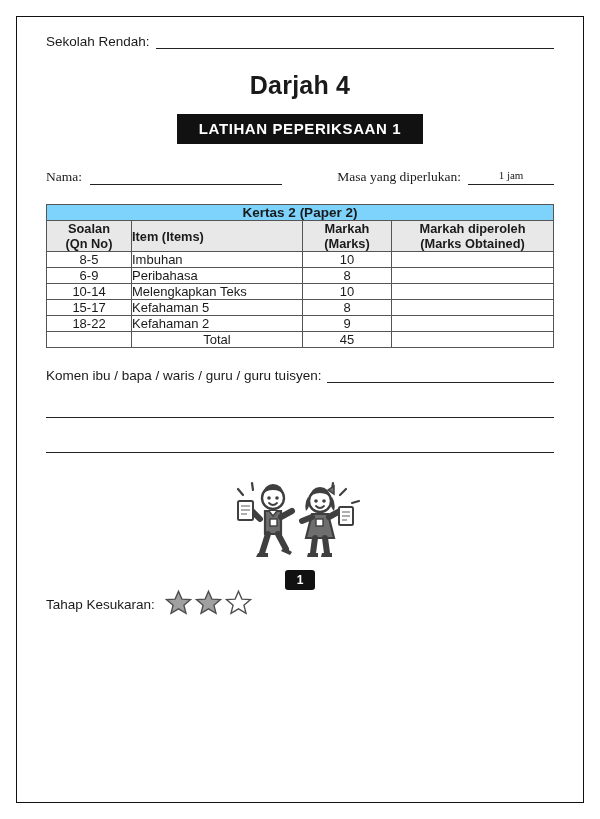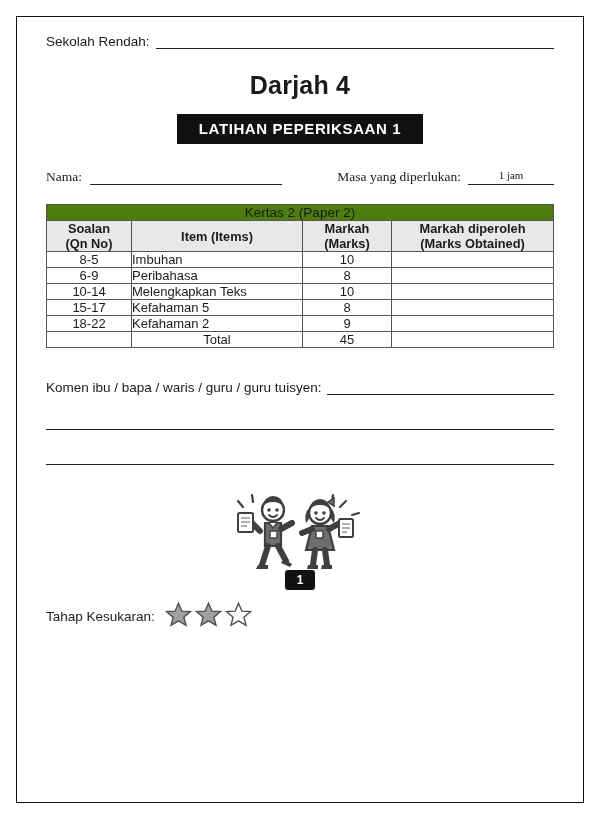--- a/index.html
+++ b/index.html
@@ -113,23 +113,23 @@
     border-collapse: collapse;
     width: 100%;
     margin-top: 6px;
     font-size: 13px;
   }
   table.marks td, table.marks th {
     border: 1px solid #555;
     padding: 0;
   }
   .t-head-full {
-    background: #4d7c0f;
+    background: #7dd3fc;
     text-align: center;
-    font-weight: normal;
+    font-weight: bold;
     font-size: 13.5px;
     padding: 6px 0;
   }
   .t-col-head {
     background: #e8e8e8;
     text-align: center;
     font-weight: bold;
     font-size: 12.8px;
     padding: 5px 4px;
     line-height: 15px;
@@ -142,21 +142,21 @@
     text-align: center;
     padding: 5px 0;
   }
   .blank-cell { }
 
   
   .komen-row {
     display: flex;
     align-items: flex-start;
     font-size: 13.5px;
-    margin-top: 32px;
+    margin-top: 20px;
   }
   .komen-rule {
     flex: 1;
     border-bottom: 1.2px solid #222;
     height: 14px;
     margin-left: 6px;
   }
   .komen-line {
     border-bottom: 1.2px solid #222;
     height: 26px;
@@ -239,21 +239,21 @@
     <table class="marks">
       <tbody>
         <tr>
           <td class="t-head-full" colspan="4">Kertas 2 (Paper 2)</td>
         </tr>
         <tr>
           <td class="t-col-head c-qn">
             <div>Soalan</div>
             <div>(Qn No)</div>
           </td>
-          <td class="t-col-head c-item" style="text-align:center;padding-left:0">Item (Items)</td>
+          <td class="t-col-head c-item" style="text-align:left;padding-left:0">Item (Items)</td>
           <td class="t-col-head c-mark">
             <div>Markah</div>
             <div>(Marks)</div>
           </td>
           <td class="t-col-head c-obt">
             <div>Markah  diperoleh</div>
             <div>(Marks Obtained)</div>
           </td>
         </tr>
 

